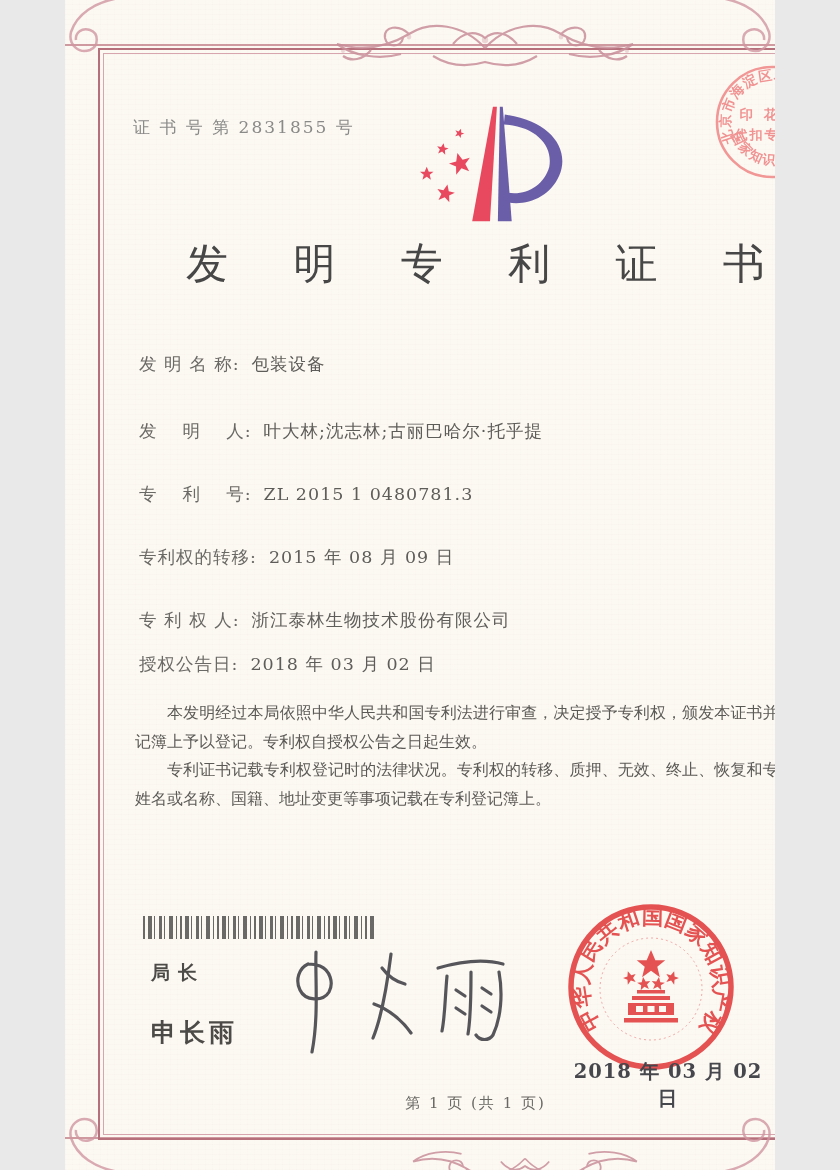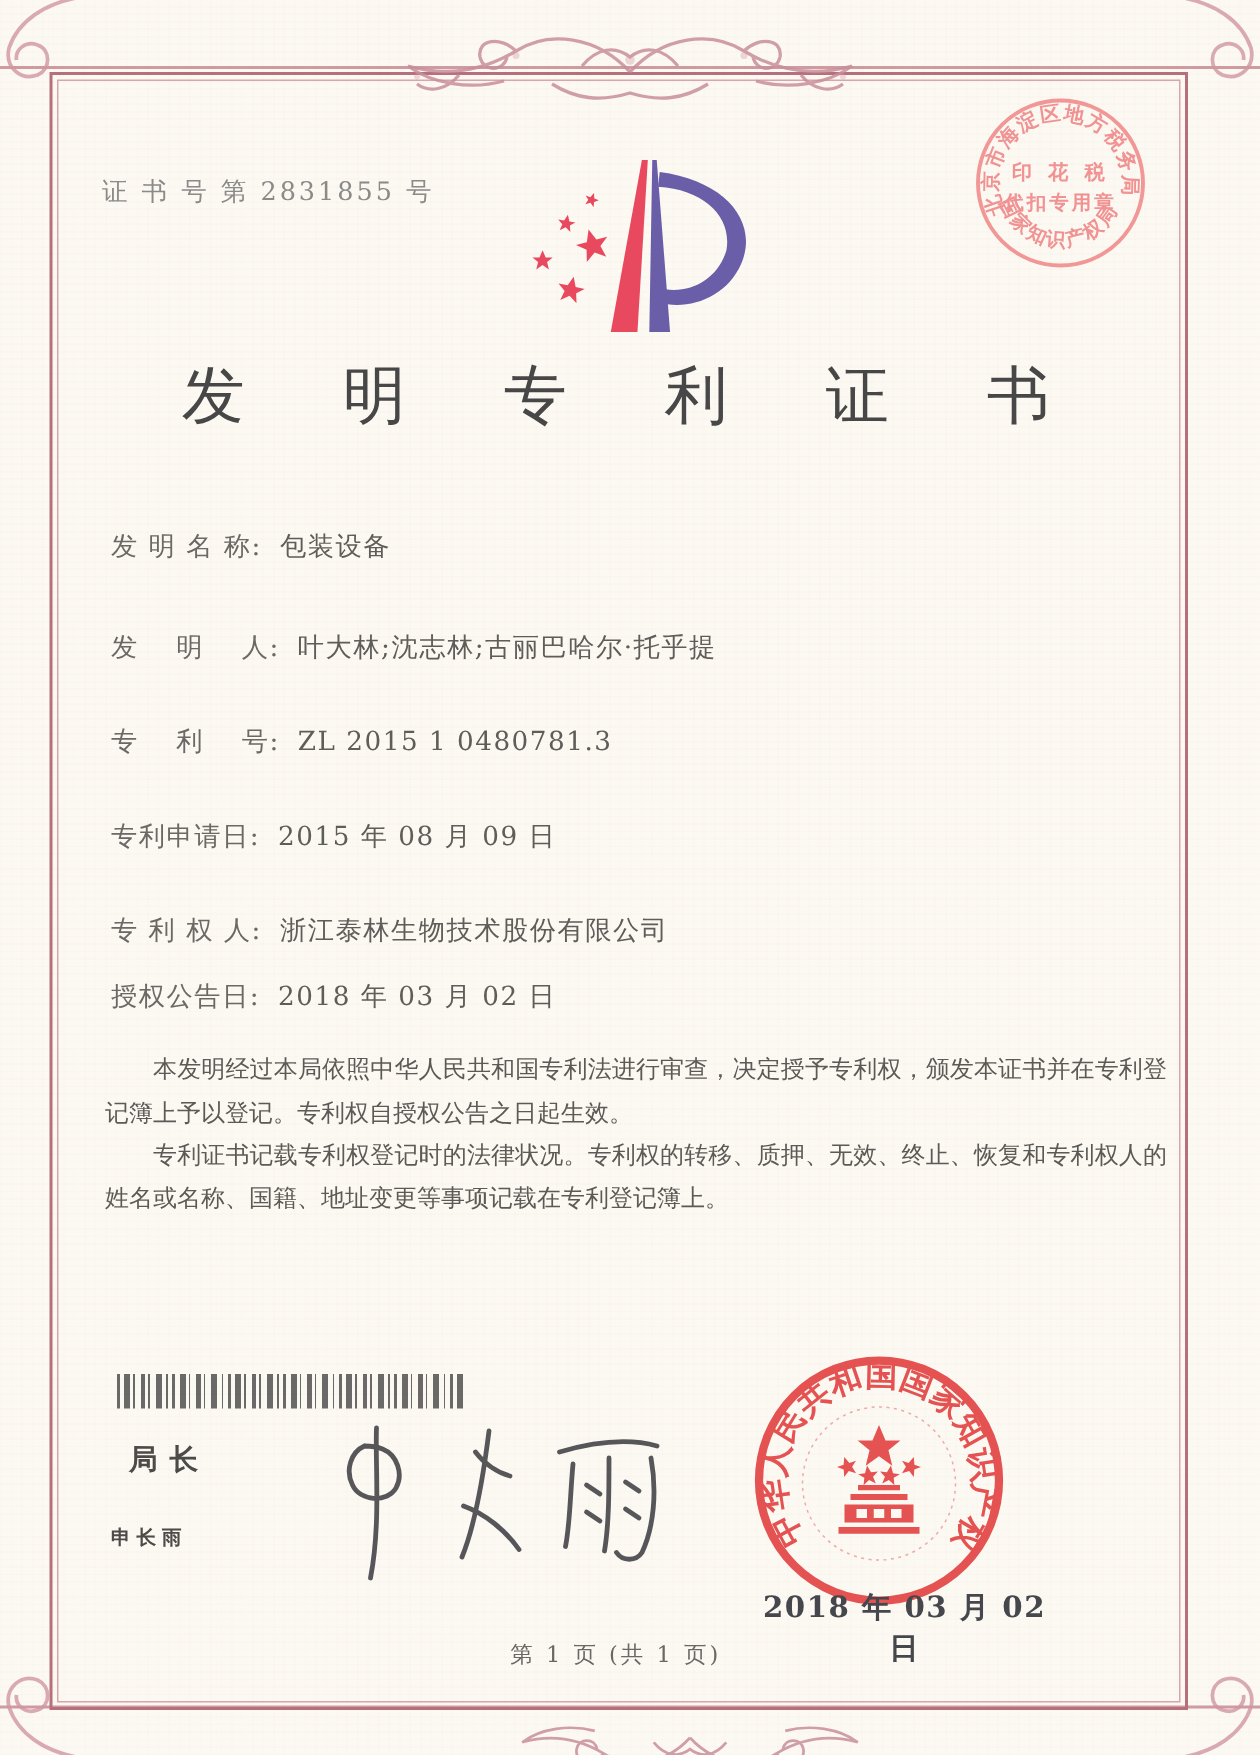--- a/index.html
+++ b/index.html
@@ -1,17 +1,17 @@
 <!DOCTYPE html>
 <html><head>
 <meta charset="utf-8">
 <style>
   html,body{margin:0;padding:0;background:#e9e9e9;}
   #page{
-    position:relative;width:840px;height:1170px;margin:0 auto;overflow:hidden;
+    position:relative;width:710px;height:1170px;margin:0 auto;overflow:hidden;
     background:
       repeating-linear-gradient(0deg, rgba(222,186,180,0.05) 0 1px, transparent 1px 5px),
       repeating-linear-gradient(90deg, rgba(222,186,180,0.04) 0 1px, transparent 1px 7px),
       #fcf9f3;
     font-family:"DejaVu Serif","Liberation Serif",serif;
   }
   .hline{position:absolute;left:0;right:0;height:0;border-top:2px solid rgba(186,110,122,.68);}
   .border-box{
     position:absolute;left:33px;top:48px;width:755px;height:1088px;
     border:2px solid #b5707c;outline:1px solid #d6a5ae;outline-offset:-6px;
@@ -26,21 +26,21 @@
   .paras p{margin:0;font-size:16px;line-height:28.5px;color:#5c5a56;
     text-indent:2em;text-align:justify;}
   .barcode{position:absolute;left:78px;top:916px;width:232px;height:23px;opacity:.82;
     background:repeating-linear-gradient(90deg,
       #4a4a4a 0 2px, transparent 2px 5px, #4a4a4a 5px 9px, transparent 9px 11px,
       #4a4a4a 11px 12px, transparent 12px 16px, #4a4a4a 16px 19px, transparent 19px 21px,
       #4a4a4a 21px 22px, transparent 22px 26px, #4a4a4a 26px 30px, transparent 30px 33px,
       #4a4a4a 33px 34px, transparent 34px 37px);}
   .signer-title{position:absolute;left:86px;top:960px;font-size:19px;font-weight:600;
     letter-spacing:8px;color:#4d4b48;}
-  .signer-name{position:absolute;left:74px;top:1016px;font-size:13px;font-weight:600;
+  .signer-name{position:absolute;left:86px;top:1016px;font-size:25px;font-weight:600;
     letter-spacing:4px;color:#4d4b48;font-family:Liberation Mono, monospace;}
   .sig-svg{position:absolute;left:205px;top:946px;}
   .seal-svg{position:absolute;left:498px;top:899px;z-index:3;opacity:.93;}
   .seal-date{position:absolute;left:496px;top:1058px;width:214px;text-align:center;z-index:4;
     font-size:19.5px;font-weight:600;color:#46474d;letter-spacing:1px;}
   .stamp-svg{position:absolute;left:642px;top:57px;z-index:3;opacity:.88;}
   .footer{position:absolute;left:33px;top:1094px;width:755px;text-align:center;
     font-size:15px;color:#6a6864;letter-spacing:2px;}
   .corner{position:absolute;z-index:1;}
   .flourish{position:absolute;z-index:1;}
@@ -137,21 +137,21 @@
   <div class="field" style="top:352px;">
     <span class="lbl">发 明 名 称:</span><span class="val">包装设备</span>
   </div>
   <div class="field" style="top:419px;">
     <span class="lbl">发　 明　 人:</span><span class="val">叶大林;沈志林;古丽巴哈尔·托乎提</span>
   </div>
   <div class="field" style="top:482px;">
     <span class="lbl">专　 利　 号:</span><span class="val">ZL 2015 1 0480781.3</span>
   </div>
   <div class="field" style="top:545px;">
-    <span class="lbl">专利申请日:</span><span class="val">2015 年 08 月 09 日</span>
+    <span class="lbl">专利权的转移:</span><span class="val">2015 年 08 月 09 日</span>
   </div>
   <div class="field" style="top:608px;">
     <span class="lbl">专 利 权 人:</span><span class="val">浙江泰林生物技术股份有限公司</span>
   </div>
   <div class="field" style="top:652px;">
     <span class="lbl">授权公告日:</span><span class="val">2018 年 03 月 02 日</span>
   </div>
 
   <div class="paras">
     <p>本发明经过本局依照中华人民共和国专利法进行审查，决定授予专利权，颁发本证书并在专利登记簿上予以登记。专利权自授权公告之日起生效。</p>

